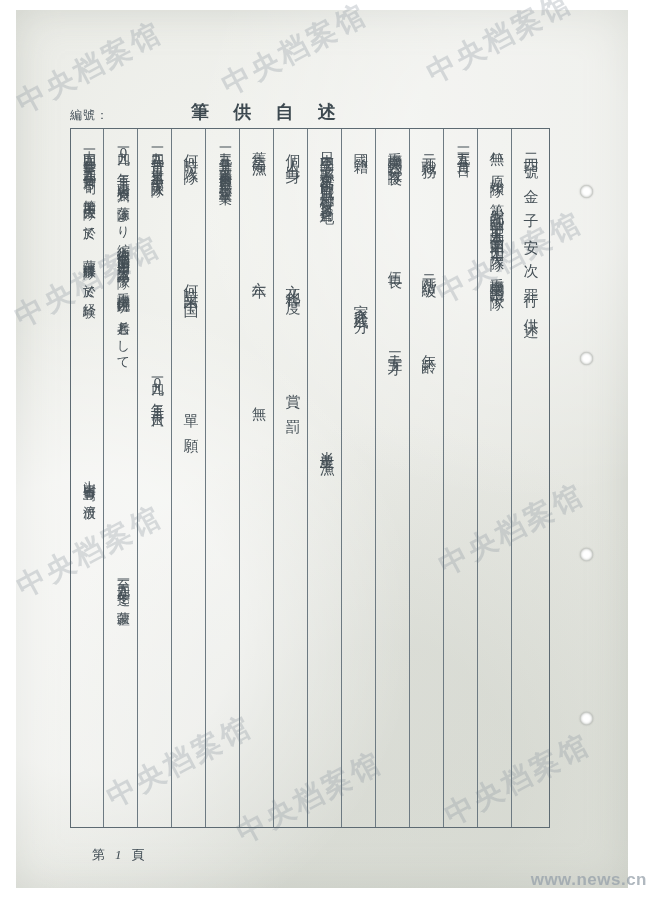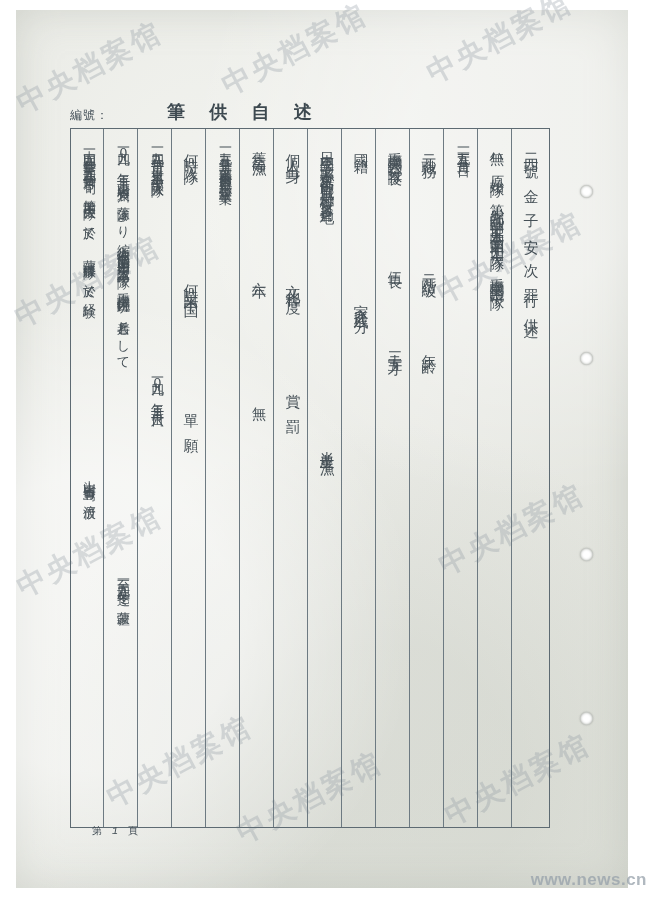--- a/index.html
+++ b/index.html
@@ -82,21 +82,21 @@
     display: flex;
     align-items: flex-end;
   }
   .file-no {
     font-size: 12px;
     color: #46525a;
     letter-spacing: 1px;
     font-family: "DejaVu Sans", sans-serif;
   }
   .doc-title {
-    margin-left: 58px;
+    margin-left: 82px;
     font-size: 18px;
     font-weight: bold;
     letter-spacing: 9px;
     color: #3d4950;
     font-family: "DejaVu Serif", serif;
   }
 
   
   .cols {
     position: absolute;
@@ -130,25 +130,25 @@
   }
   .col.small {
     font-size: 13px;
     letter-spacing: 2px;
   }
 
   
   .footer {
     position: absolute;
     left: 92px;
-    top: 824px;
-    font-size: 10px;
+    top: 846px;
+    font-size: 13px;
     color: #3f4b53;
     letter-spacing: 4px;
-    font-family: Liberation Mono, monospace;
+    font-family: Liberation Serif, serif;
   }
   .footer .pg {
     font-style: italic;
     padding: 0 6px;
   }
 
   
   .wm {
     position: absolute;
     font-family: "DejaVu Serif", serif;

